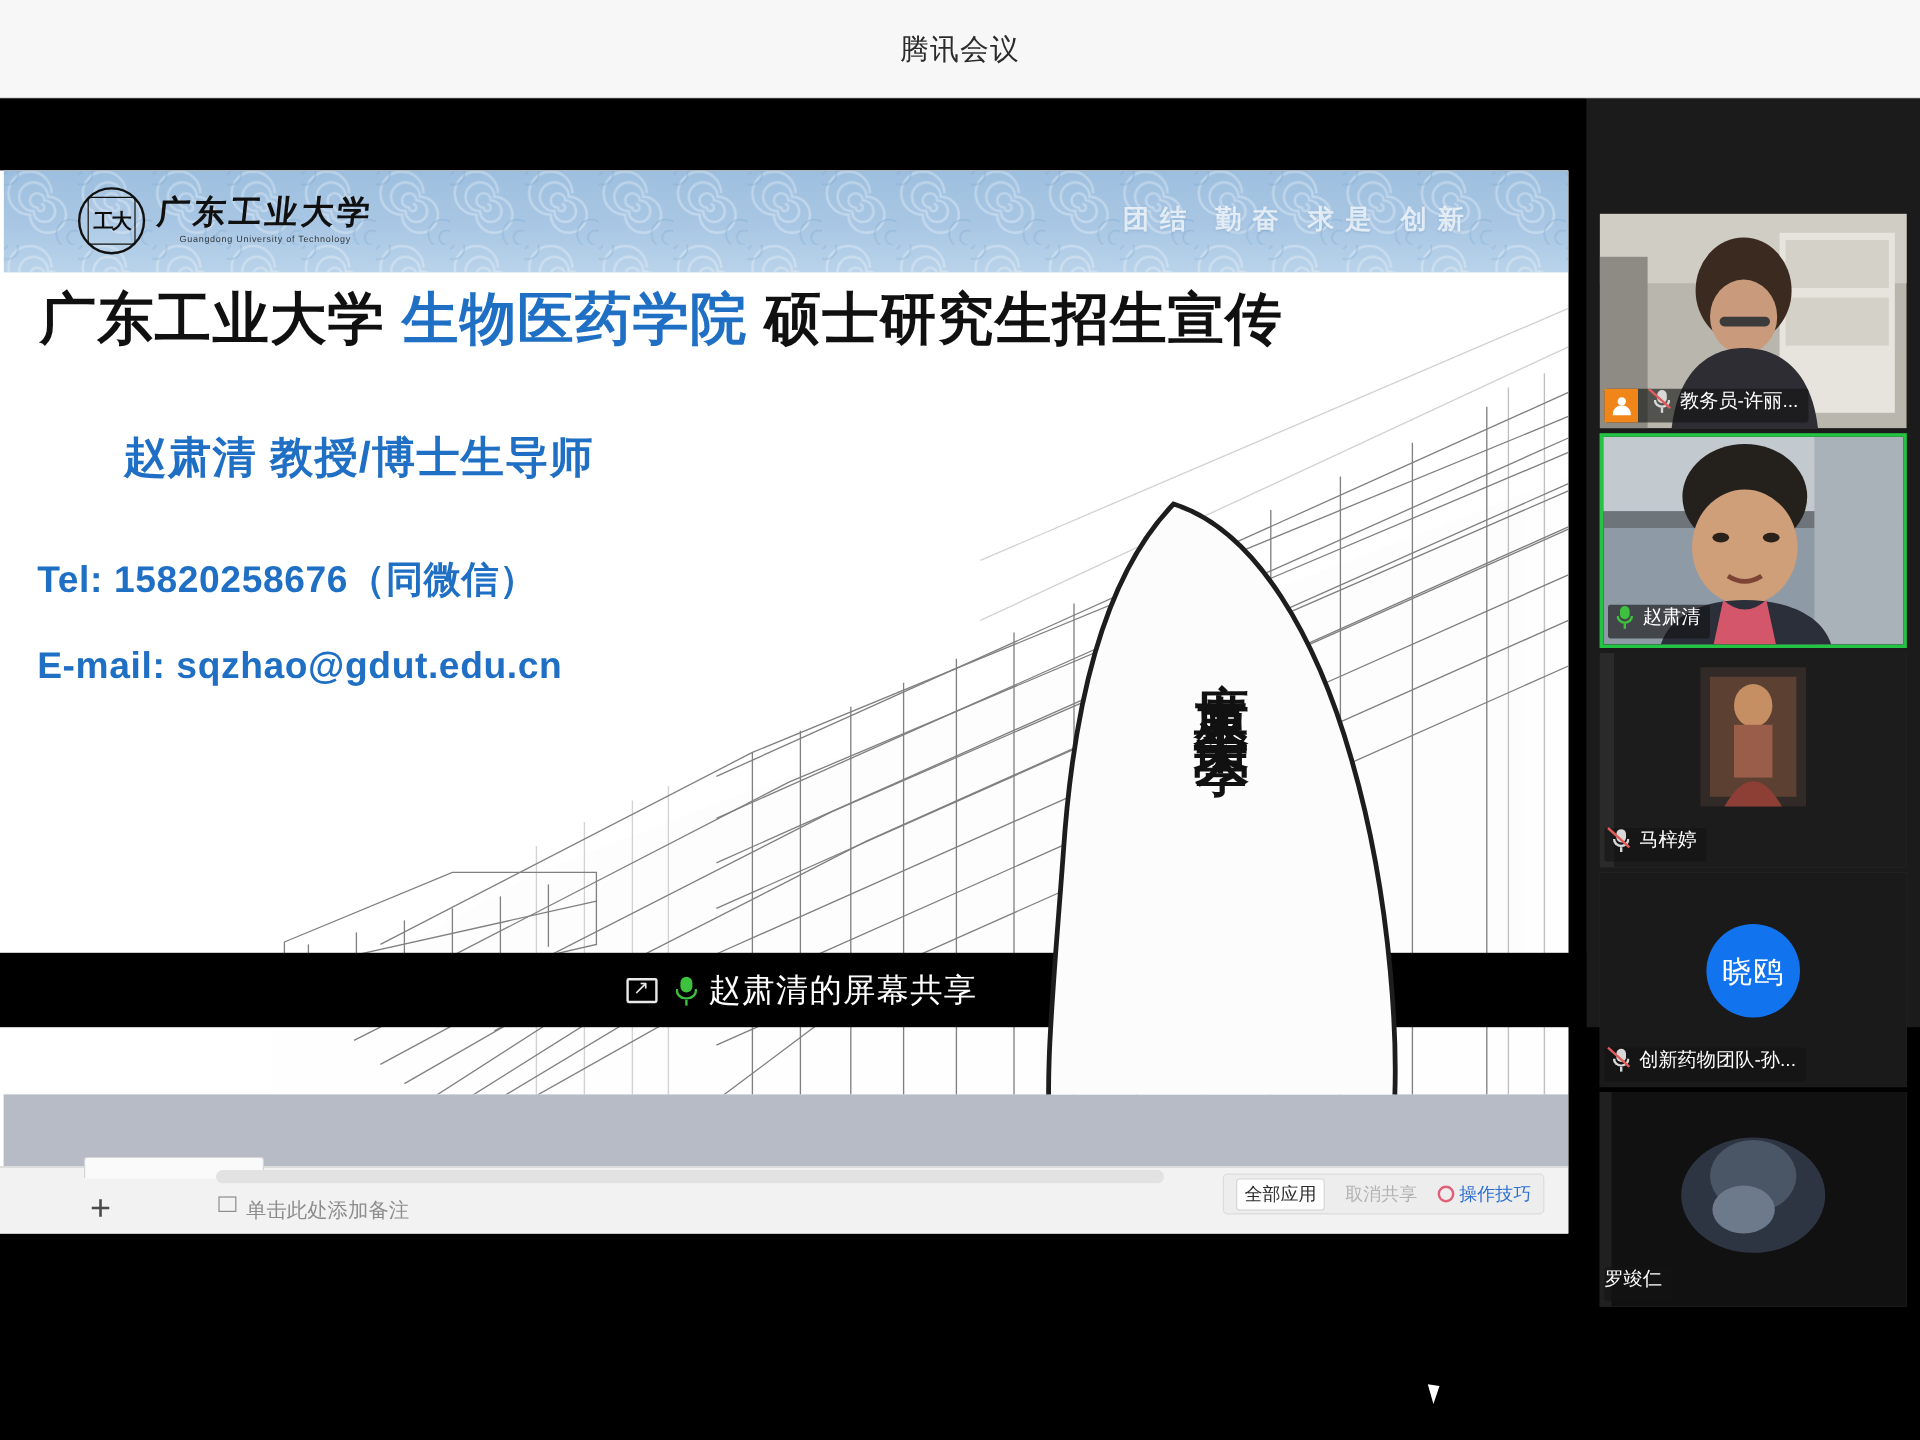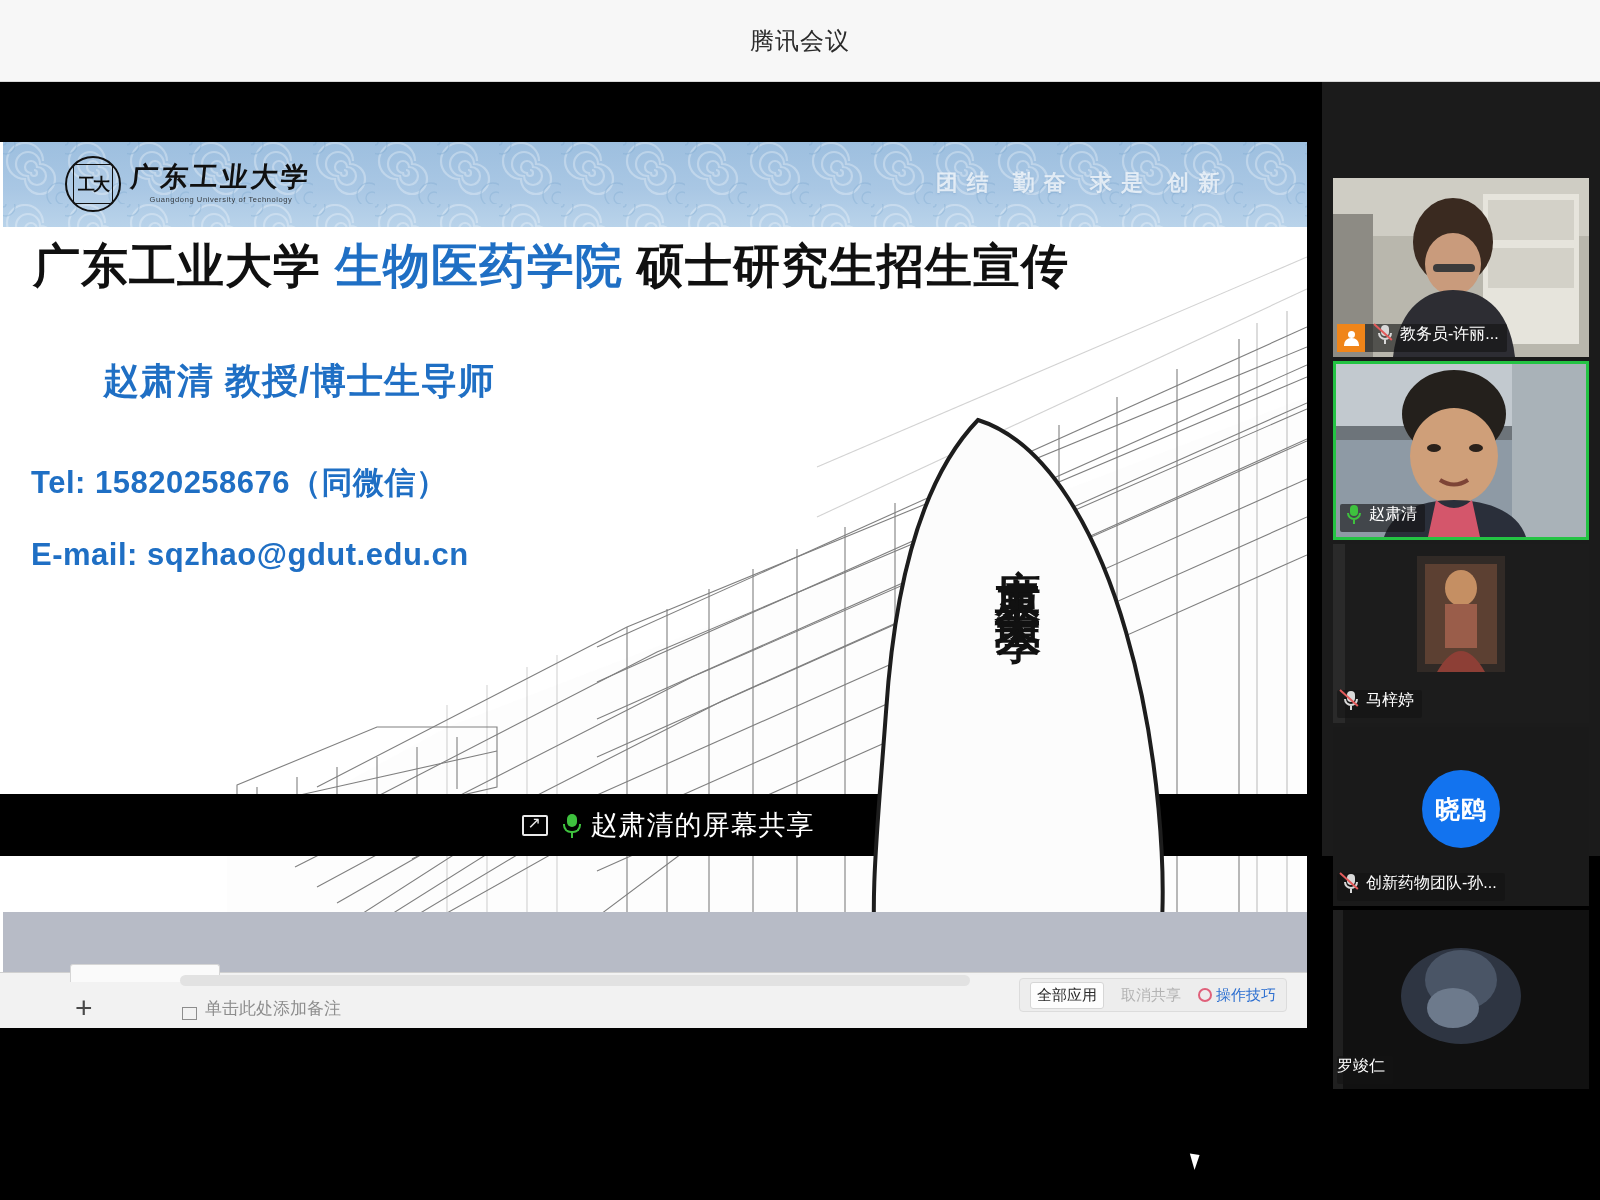--- a/index.html
+++ b/index.html
@@ -125,21 +125,21 @@
   .notes-plus {
     position: absolute; left: 75px; top: 18px; font-size: 30px; color: #4a4a4a; font-weight: 300;
   }
   .notes-tab {
     position: absolute; left: 70px; top: -9px; width: 150px; height: 18px;
     background: #fafafa; border: 1px solid #d5d5d5; border-bottom: none;
     border-radius: 3px 3px 0 0;
   }
   .notes-placeholder {
     position: absolute; left: 182px; top: 24px; font-size: 17px; color: #8d8d8d;
-    display: flex; align-items: flex-end; gap: 8px;
+    display: flex; align-items: flex-start; gap: 8px;
   }
   .notes-ic {
     display: inline-block; width: 15px; height: 13px; border: 1.6px solid #8d8d8d;
   }
 
   
   .share-float {
     position: absolute; right: 20px; top: 836px; height: 34px;
     display: flex; align-items: center; gap: 10px;
     background: #ededed; border: 1px solid #dcdcdc; border-radius: 4px;
@@ -179,21 +179,21 @@
   .mic .cap { position: absolute; left: 5px; top: 1px; width: 8px; height: 11px; border-radius: 5px; }
   .mic .arc { position: absolute; left: 2px; top: 9px; width: 14px; height: 7px; border-radius: 0 0 8px 8px; border: 2px solid; border-top: none; }
   .mic .stem { position: absolute; left: 8px; top: 16px; width: 2px; height: 4px; }
   .mic.on .cap { background: #3ec13e; } .mic.on .arc { border-color: #3ec13e; } .mic.on .stem { background: #3ec13e; }
   .mic.off .cap { background: #d8d8d8; } .mic.off .arc { border-color: #d8d8d8; } .mic.off .stem { background: #d8d8d8; }
   .mic.off .slash { position: absolute; left: -2px; top: -1px; width: 24px; height: 2px; background: #e35b5b; transform: rotate(42deg); transform-origin: left center; }
   .avatar-circle {
     position: absolute; left: 50%; top: 46%; transform: translate(-50%,-50%);
     width: 78px; height: 78px; border-radius: 50%; background: #1273ef;
     display: flex; align-items: center; justify-content: center;
-    color: #fff; font-size: 25px; letter-spacing: 1px; font-weight: bold;
+    color: #fff; font-size: 25px; letter-spacing: 1px;
   }
 
   
   .bottom-bar {
     position: absolute; left: 0; bottom: 0; width: 1322px; height: 62px;
     background: #000; display: flex; align-items: center; gap: 8px; padding-left: 14px; justify-content: center;
   }
   .share-ic {
     width: 26px; height: 21px; border: 2px solid #e9e9e9; border-radius: 2px;
     position: relative; display:inline-block;

